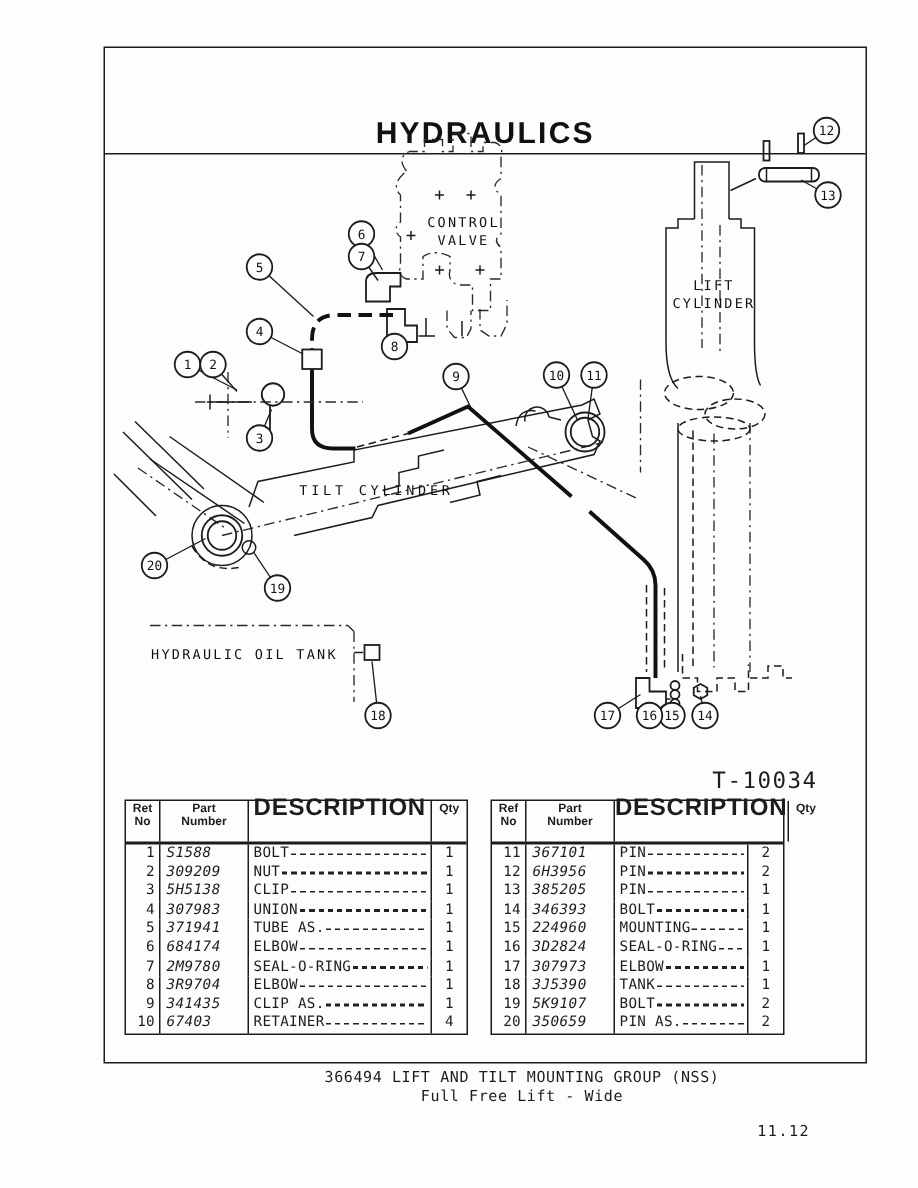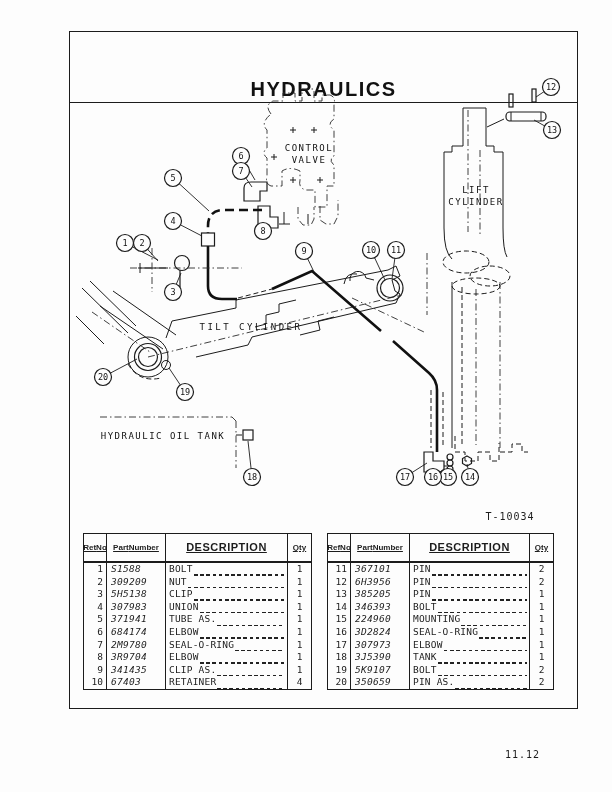--- a/index.html
+++ b/index.html
@@ -21,38 +21,38 @@
   .wfill{fill:#fdfdfd;stroke:#1c1c1c;stroke-width:1.2;}
   .leader{stroke:#1c1c1c;stroke-width:0.9;}
   .callout-circle{fill:#fdfdfd;stroke:#1c1c1c;stroke-width:1.2;}
   .callout-num{font-family:"DejaVu Sans Mono",monospace;font-size:8.5px;fill:#111;}
   .dlabel{font-family:"DejaVu Sans Mono",monospace;font-size:9px;fill:#111;letter-spacing:1.5px;}
   .dlabel.wide{letter-spacing:2.5px;}
 
   .ptable{position:absolute;border:1.6px solid #1c1c1c;background:#fdfdfd;box-sizing:border-box;}
   .ptable .hdr{display:grid;grid-template-columns:23px 59px 1fr 23px;height:27px;
                border-bottom:2.2px solid #1c1c1c;font-family:"Liberation Sans",sans-serif;font-weight:bold;}
-  .ptable .hdr .cell{border-right:1px solid #1c1c1c;display:flex;flex-direction:row;
-                     align-items:center;justify-content:center;font-size:8px;line-height:9px;text-decoration:underline;}
+  .ptable .hdr .cell{border-right:1px solid #1c1c1c;display:flex;flex-direction:column;
+                     align-items:center;font-size:8px;line-height:9px;}
   .ptable .hdr .cell:last-child{border-right:none;}
-  .ptable .hdr .cell.desc{font-size:11px;letter-spacing:0.5px;}
+  .ptable .hdr .cell.desc{font-size:16px;letter-spacing:0.5px;}
   .ptable .rows{position:relative;}
   .prow{display:grid;grid-template-columns:23px 59px 1fr 23px;height:12.6px;
         font-size:9.5px;line-height:12.6px;}
   .prow .c{border-right:1px solid #1c1c1c;overflow:hidden;white-space:nowrap;}
   .prow .c:last-child{border-right:none;}
   .prow .ref{text-align:right;padding-right:3px;}
   .prow .part{padding-left:4px;letter-spacing:0.3px;font-style:italic;}
-  .prow .desc{padding-left:3px;display:flex;align-items:flex-end;letter-spacing:0.2px;}
+  .prow .desc{padding-left:3px;display:flex;align-items:center;letter-spacing:0.2px;}
   .prow .desc .fill{flex:1;height:1.4px;margin:0 2px 0 1px;
         background:repeating-linear-gradient(90deg,#222 0,#222 3.5px,transparent 3.5px,transparent 6.2px);}
   .prow .qty{text-align:center;}
 
   .tref{position:absolute;left:468px;top:511px;width:84px;text-align:center;
-        font-size:10px;letter-spacing:1px;}
+        font-size:15px;letter-spacing:1px;}
   .caption{position:absolute;left:83px;top:712px;width:530px;text-align:center;
            font-size:10px;line-height:13px;letter-spacing:0.4px;}
   .pagenum{position:absolute;right:72px;top:749px;font-size:10px;letter-spacing:1px;}
 </style>
 </head>
 <body>
 
 <div class="page">
 
   <div class="frame">
@@ -365,21 +365,21 @@
           <div class="c ref"><span>10</span></div>
           <div class="c part"><span>67403</span></div>
           <div class="c desc">
             <span>RETAINER</span>
             <span class="fill"></span>
           </div>
           <div class="c qty"><span>4</span></div>
         </div>
       </div>
     </div>
-  <div class="ptable" style="left:327px;top:533px;width:227px;">
+  <div class="ptable" style="left:327px;top:533px;width:196px;">
       <div class="hdr">
         <div class="cell ref">
           <div>Ref</div>
           <div>No</div>
         </div>
         <div class="cell part">
           <div>Part</div>
           <div>Number</div>
         </div>
         <div class="cell desc">
@@ -477,16 +477,18 @@
           <div class="c desc">
             <span>PIN AS.</span>
             <span class="fill"></span>
           </div>
           <div class="c qty"><span>2</span></div>
         </div>
       </div>
     </div>
 
   <div class="caption">
+    <div>366494 LIFT AND TILT MOUNTING GROUP (NSS)</div>
+    <div>Full Free Lift - Wide</div>
   </div>
 
   <div class="pagenum">11.12</div>
 </div>
 
 </body></html>

